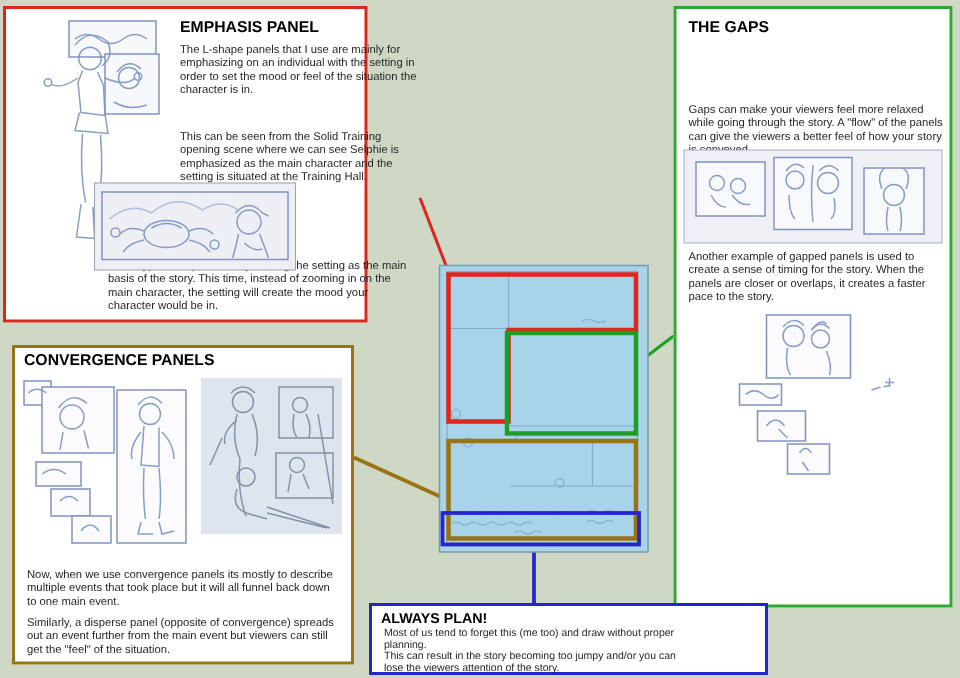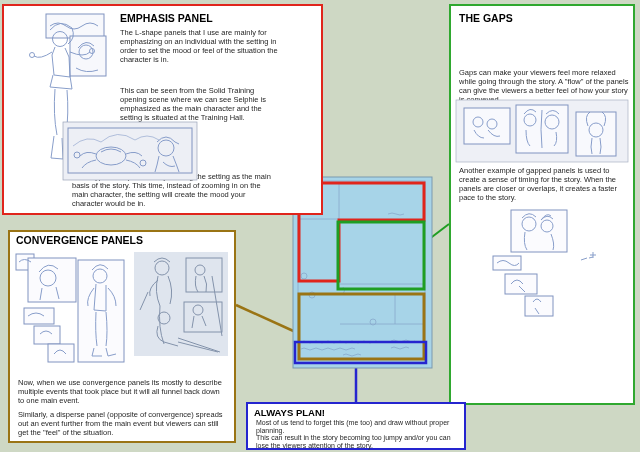--- a/index.html
+++ b/index.html
@@ -48,21 +48,21 @@
       <path d="M55,183 q3,-2 6,0 t6,0 t6,0"></path>
     </g>
     <g fill="none">
       <polygon points="11,11 136,11 136,48 51,48 51,109 11,109" stroke="#e0251c" stroke-width="3"></polygon>
       <rect x="50" y="50" width="86" height="67" stroke="#1f9e23" stroke-width="3"></rect>
       <rect x="11" y="122" width="125" height="65" stroke="#9a7414" stroke-width="3"></rect>
       <rect x="7" y="170" width="131" height="21" stroke="#2525cf" stroke-width="2.5"></rect>
     </g>
   </svg>
 
-  <div class="callout z2" style="left:2px;top:4px;width:321px;height:211px;border:2px solid #e0251c;">
+  <div class="callout z2" style="left:2px;top:4px;width:243px;height:211px;border:2px solid #e0251c;">
     <h3 style="left:116px;top:6px;">EMPHASIS PANEL</h3>
     <p style="left:116px;top:80px;width:158px;">This can be seen from the Solid Training opening scene where we can see Selphie is emphasized as the main character and the setting is situated at the Training Hall.</p>
     <p style="left:116px;top:22px;width:158px;">The L-shape panels that I use are mainly for emphasizing on an individual with the setting in order to set the mood or feel of the situation the character is in.</p>
     <p style="left:68px;top:166px;width:202px;">Other type of emphasis is by making the setting as the main basis of the story. This time, instead of zooming in on the main character, the setting will create the mood your character would be in.</p>
 
     <svg class="sk" style="left:6px;top:6px;" width="110" height="156" viewBox="0 0 110 156">
       <g stroke="#8093c0" fill="#f7f8fc" stroke-width="1">
         <rect x="36" y="2" width="58" height="24"></rect>
         <rect x="60" y="24" width="36" height="40"></rect>
       </g>
@@ -213,21 +213,21 @@
         <circle cx="64" cy="58" r="5"></circle>
         <path d="M60,64 l-2,12 M68,64 l4,10"></path>
         <circle cx="30" cy="66" r="6"></circle>
         <path d="M24,74 q-4,12 6,16 l14,4"></path>
         <path d="M44,86 l42,14 M44,90 l40,10"></path>
         <path d="M78,24 l10,60"></path>
       </g>
     </svg>
   </div>
 
-  <div class="callout z2" style="left:246px;top:402px;width:220px;height:48px;border:2px solid #2525cf;">
+  <div class="callout z2" style="left:246px;top:402px;width:266px;height:48px;border:2px solid #2525cf;">
     <h3 style="left:6px;top:3px;font-size:9.5px;">ALWAYS PLAN!</h3>
     <p style="left:8px;top:15px;width:208px;font-size:7px;line-height:7.8px;">Most of us tend to forget this (me too) and draw without proper planning.</p>
     <p style="left:8px;top:30px;width:208px;font-size:7px;line-height:7.8px;">This can result in the story becoming too jumpy and/or you can lose the viewers attention of the story.</p>
   </div>
 
   <div id="method-stage">STAGE P:</div>
 
 </div>
 
 </body></html>

